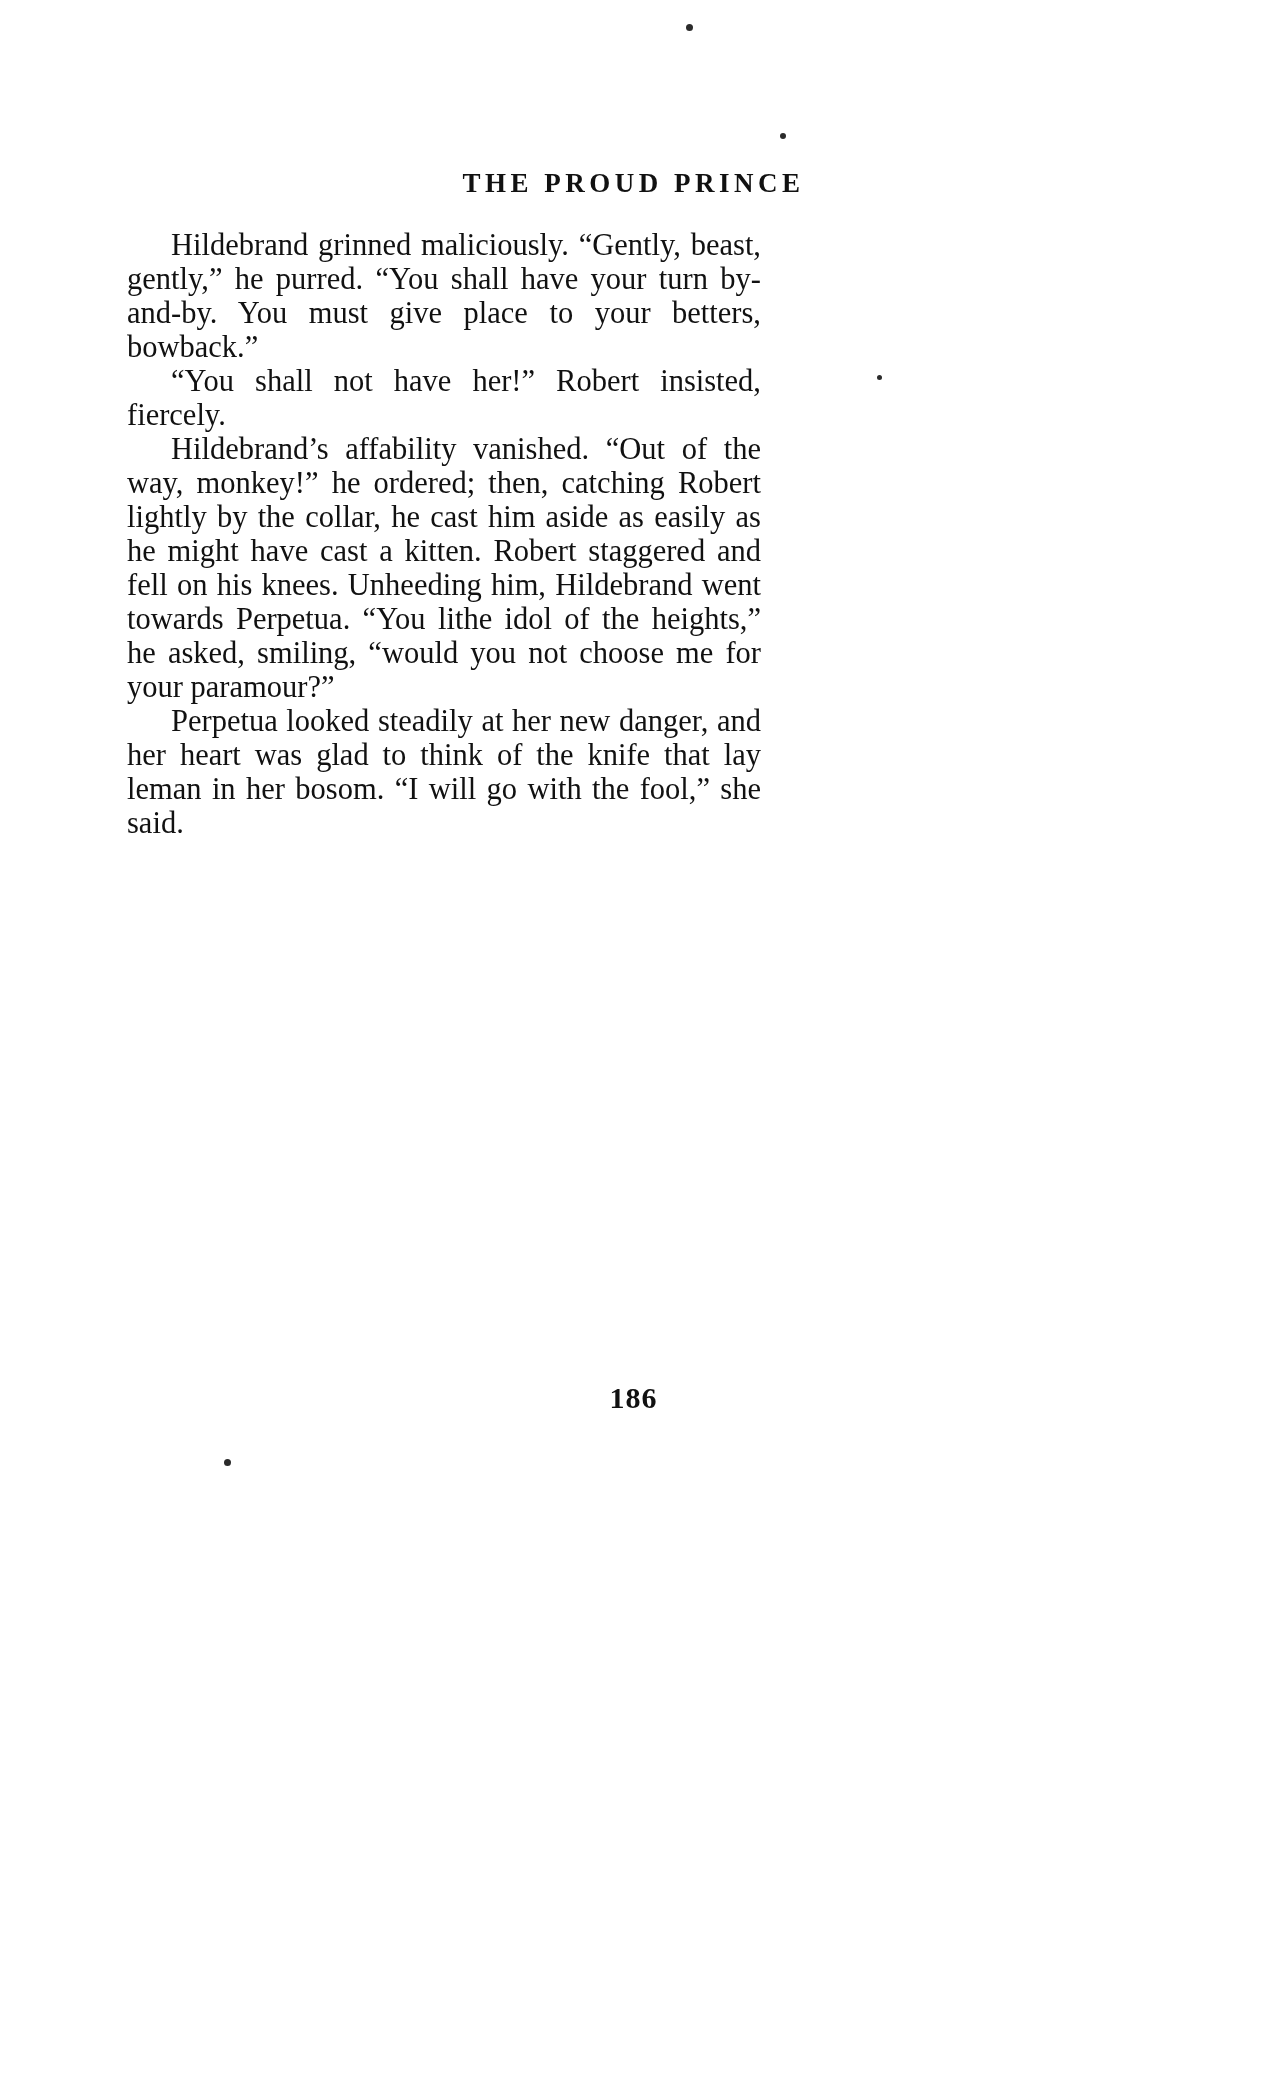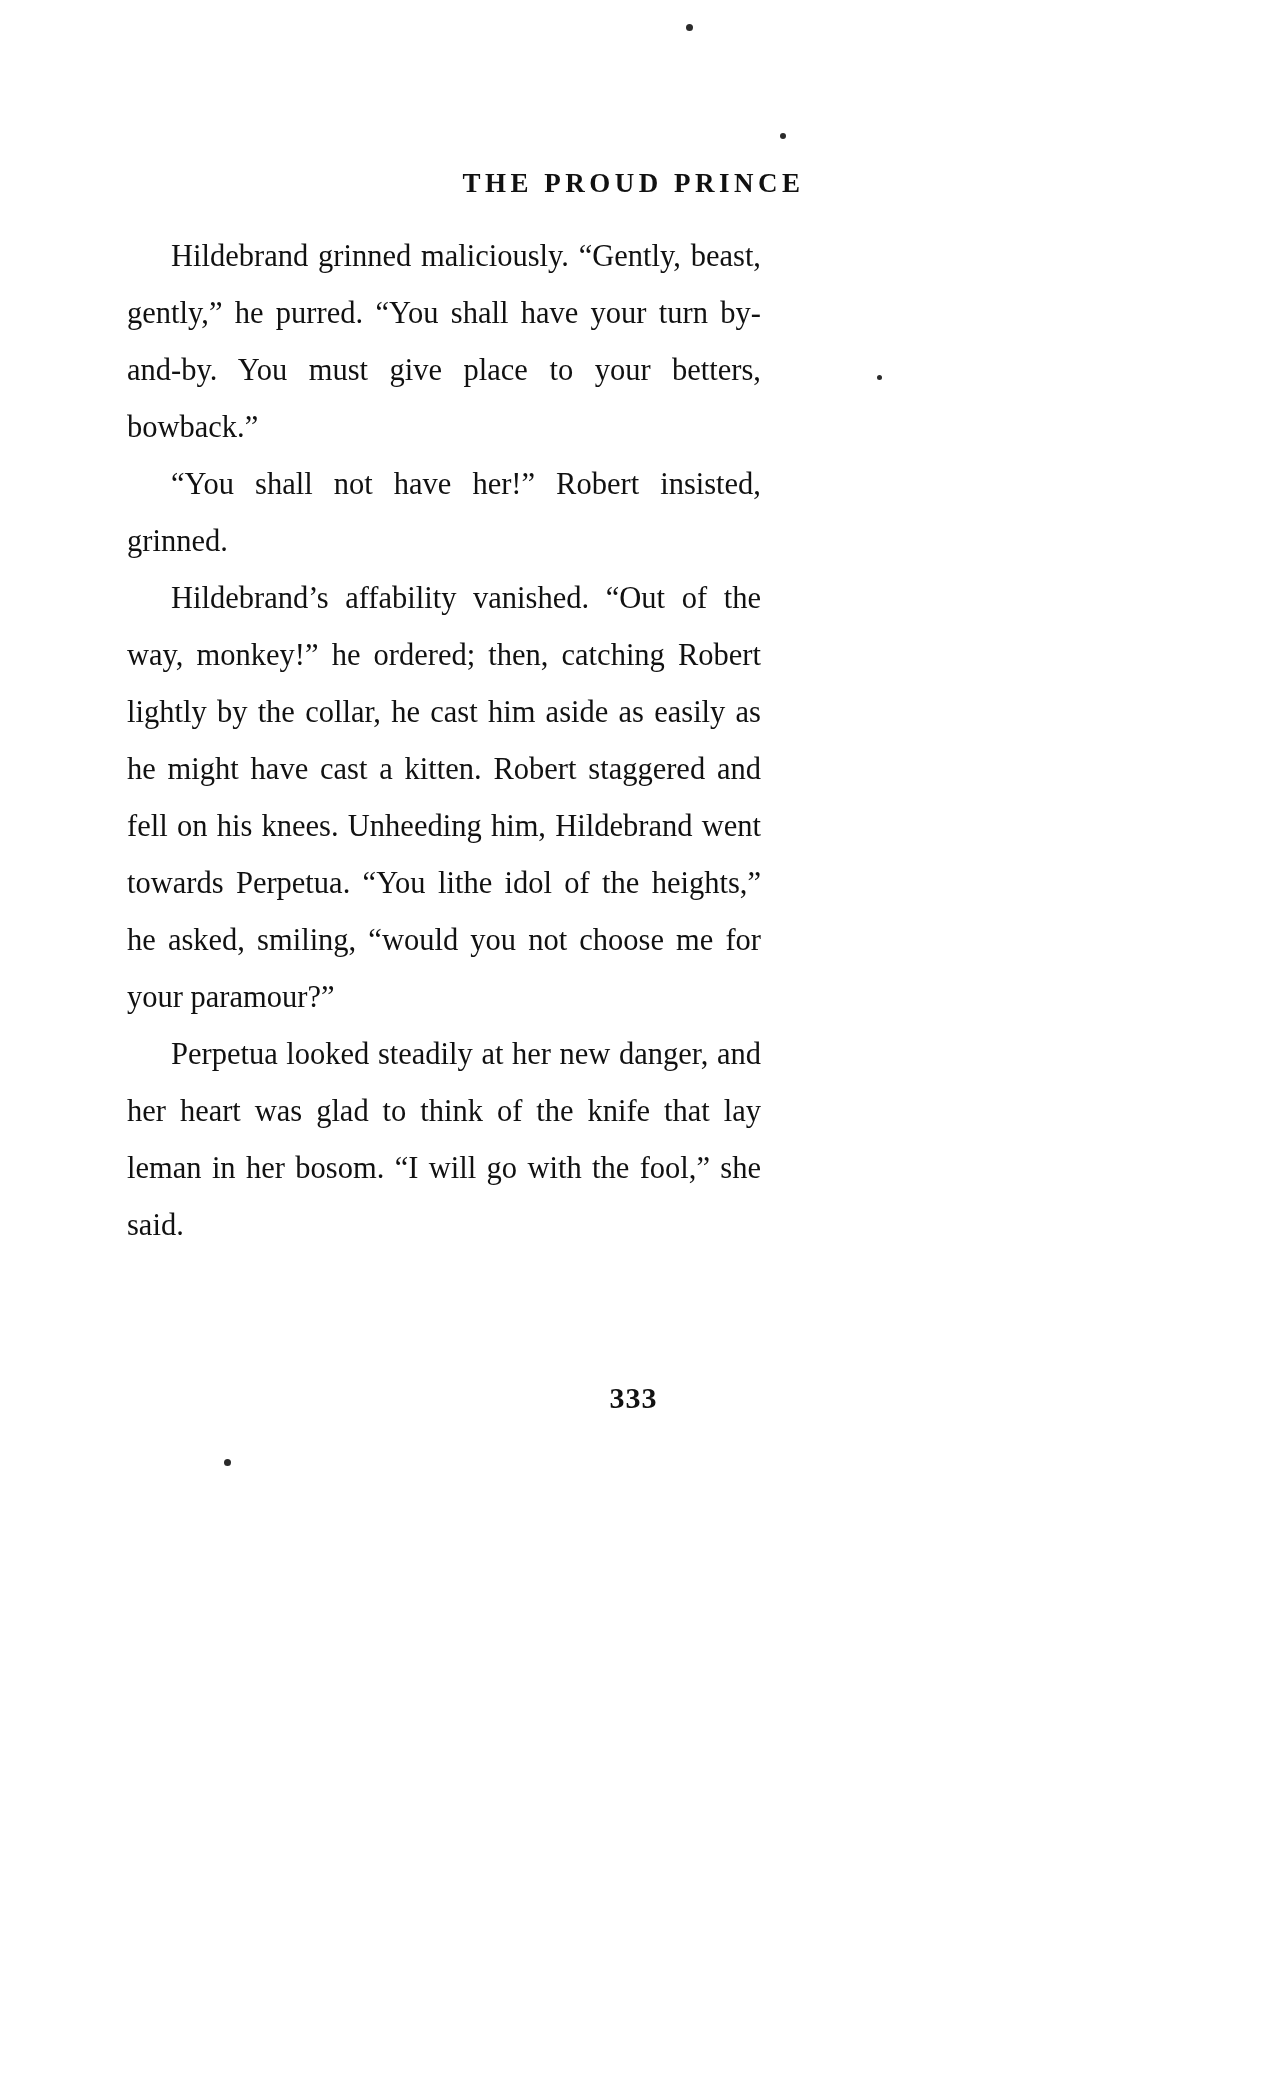--- a/index.html
+++ b/index.html
@@ -51,21 +51,21 @@
   .col {
     position: absolute;
     left: 127px;
     top: 228px;
     width: 634px;
   }
 
   p.para {
     margin: 0;
     font-size: 30.5px;
-    line-height: 57px;
+    line-height: 34px;
     text-align: justify;
     text-justify: inter-word;
     text-indent: 44px;
     color: #111111;
     font-family: "Liberation Serif", serif;
     hyphens: none;
   }
 
   .folio {
     position: absolute;
@@ -86,20 +86,20 @@
 
   <div class="speck s1"></div>
   <div class="speck s2"></div>
   <div class="speck s3"></div>
   <div class="speck s4"></div>
 
   <div class="running-head">THE PROUD PRINCE</div>
 
   <div class="col">
     <p class="para">Hildebrand grinned maliciously.  “Gently, beast, gently,” he purred.  “You shall have your turn by-and-by.  You must give place to your betters, bowback.”</p>
-    <p class="para">“You shall not have her!” Robert insisted, grinned.</p>
+    <p class="para">“You shall not have her!” Robert insisted, fiercely.</p>
     <p class="para">Hildebrand’s affability vanished.  “Out of the way, monkey!” he ordered; then, catching Robert lightly by the collar, he cast him aside as easily as he might have cast a kitten.  Robert staggered and fell on his knees.  Unheeding him, Hildebrand went towards Perpetua.  “You lithe idol of the heights,” he asked, smiling, “would you not choose me for your paramour?”</p>
     <p class="para">Perpetua looked steadily at her new danger, and her heart was glad to think of the knife that lay leman in her bosom.  “I will go with the fool,” she said.</p>
   </div>
 
-  <div class="folio" style="top: 1381px;">333</div>
+  <div class="folio" style="top: 1381px;">186</div>
 
 </div>
 
 </body></html>

